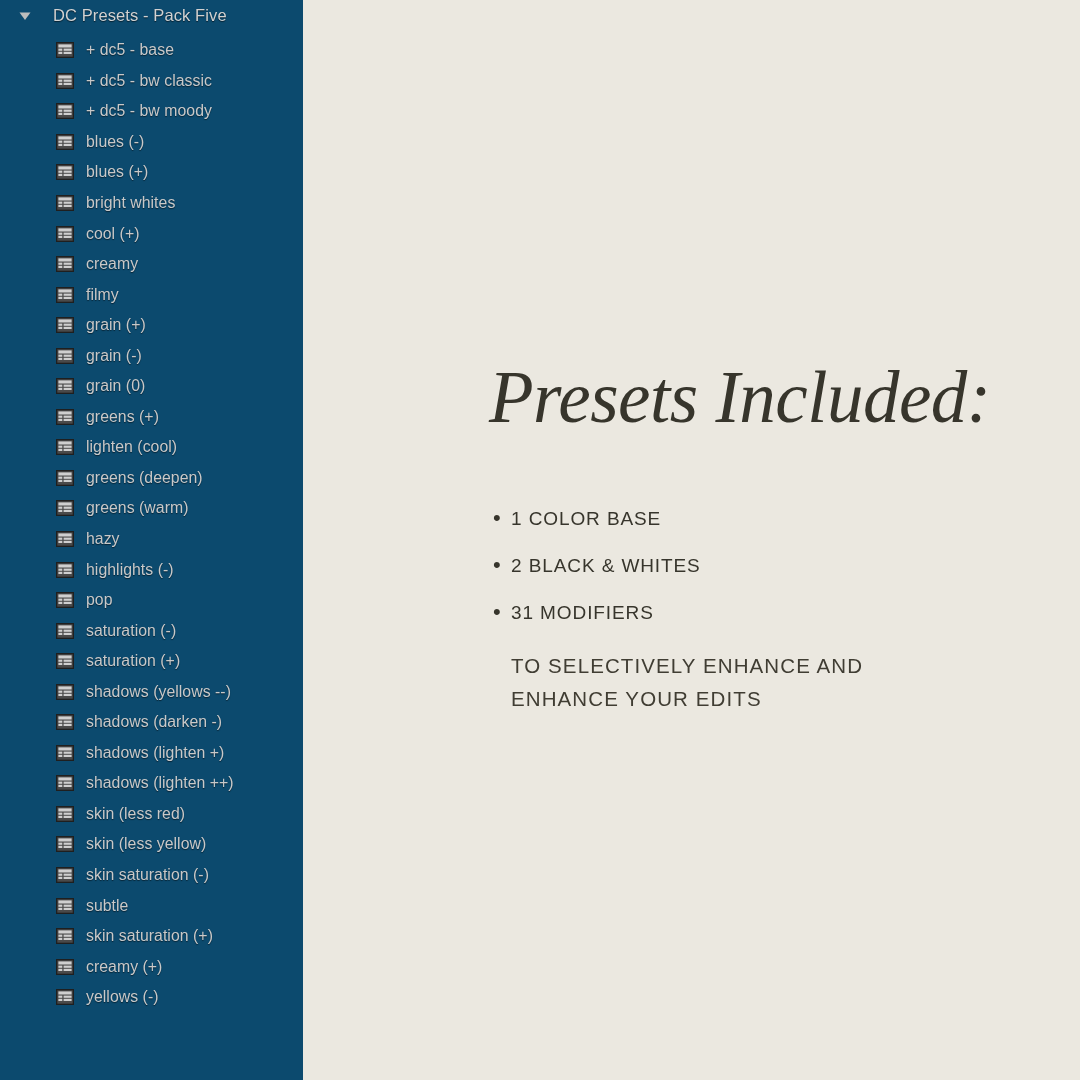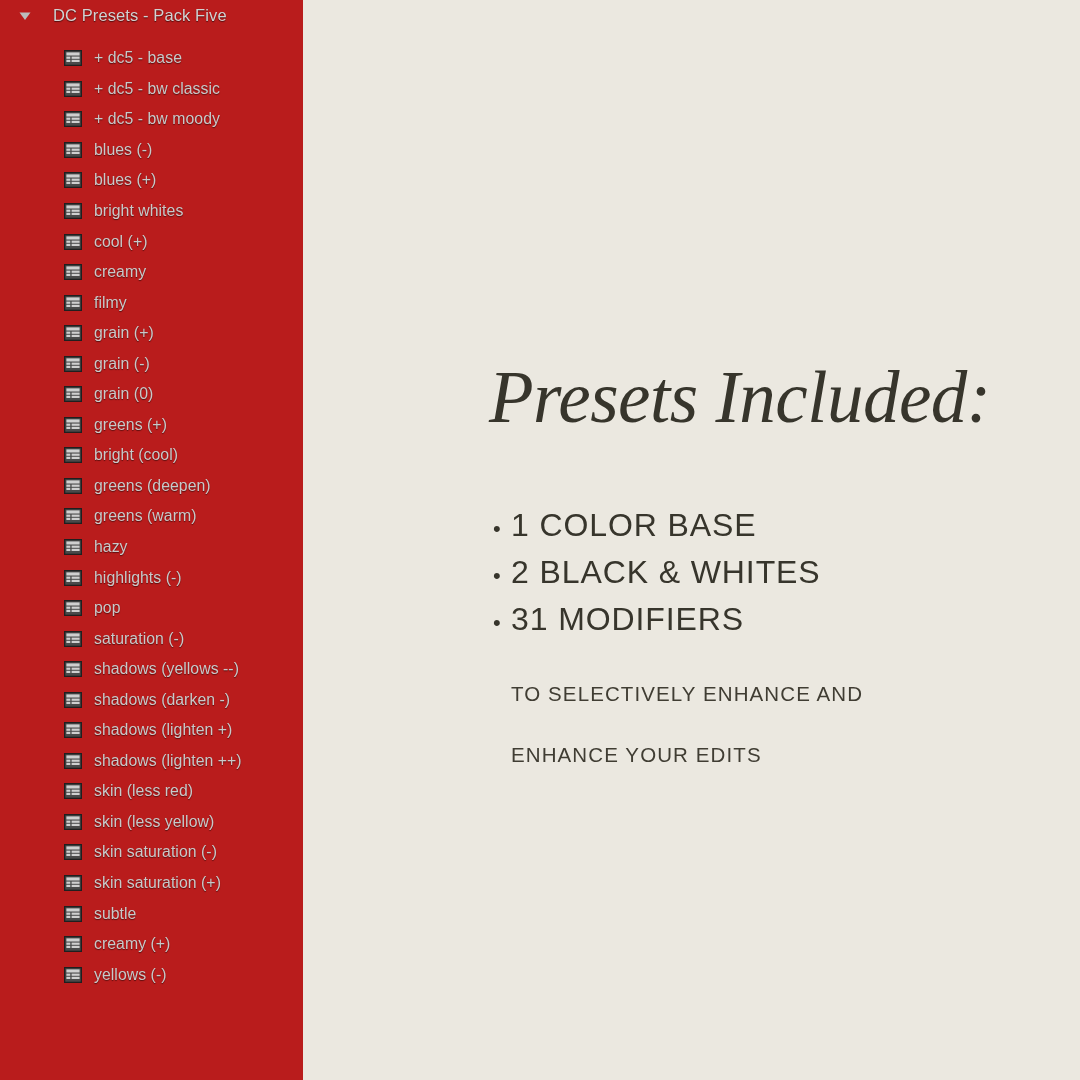--- a/index.html
+++ b/index.html
@@ -18,21 +18,21 @@
     width: 1080px;
     height: 1080px;
     display: flex;
   }
 
   
   #sidebar {
     position: relative;
     width: 303px;
     height: 1080px;
-    background: #b91c1c;
+    background: #0c4a6e;
     flex: 0 0 303px;
     overflow: hidden;
     text-align: right;
   }
 
   .group-header {
     position: relative;
     height: 31px;
     display: flex;
     align-items: center;
@@ -50,21 +50,21 @@
   .group-title {
     font-size: 16.5px;
     color: #d2d2d2;
     letter-spacing: 0.1px;
     text-shadow: 0 1px 1px rgba(0,0,0,0.55);
     white-space: nowrap;
   }
 
   .preset-list {
     padding: 0;
-    margin: 12px;
+    margin: 4px;
     list-style: none;
   }
   .preset-row {
     height: 30.55px;
     display: flex;
     align-items: center;
     padding-left: 52px;
     box-sizing: border-box;
   }
   .preset-icon {
@@ -120,37 +120,37 @@
   }
   .bullet-dot {
     width: 18px;
     flex: 0 0 18px;
     font-size: 22px;
     line-height: 1;
     color: #37352c;
     text-align: left;
   }
   .bullet-text {
-    font-size: 32px;
+    font-size: 19px;
     color: #37352c;
     letter-spacing: 0.9px;
     font-weight: 400;
     white-space: nowrap;
   }
 
   .subcaption {
     position: absolute;
     left: 208px;
     top: 649px;
     font-size: 20.5px;
     line-height: 33px;
     color: #403d33;
     letter-spacing: 1.1px;
   }
-  .subcaption div { white-space: nowrap; margin-top: 28px; }
+  .subcaption div { white-space: nowrap; }
 </style>
 </head>
 <body>
 
 <div id="app">
 
   <div id="sidebar">
 
     <div class="group-header">
       <span class="disclosure">
@@ -335,21 +335,21 @@
           <span class="preset-icon">
             <svg width="18" height="16" viewBox="0 0 18 16" aria-hidden="true">
               <rect x="0.5" y="0.5" width="17" height="15" fill="#4a4a4a" stroke="#1f1f1f" stroke-width="1.6"></rect>
               <rect x="2.4" y="2.4" width="13.2" height="3.1" fill="#cfcfcf"></rect>
               <rect x="2.4" y="6.6" width="3.9" height="2.2" fill="#cfcfcf"></rect>
               <rect x="7.6" y="6.6" width="8" height="2.2" fill="#cfcfcf"></rect>
               <rect x="2.4" y="9.8" width="3.9" height="2.2" fill="#cfcfcf"></rect>
               <rect x="7.6" y="9.8" width="8" height="2.2" fill="#cfcfcf"></rect>
             </svg>
           </span>
-          <span class="preset-label">bright (cool)</span>
+          <span class="preset-label">lighten (cool)</span>
         </li>
         <li class="preset-row">
           <span class="preset-icon">
             <svg width="18" height="16" viewBox="0 0 18 16" aria-hidden="true">
               <rect x="0.5" y="0.5" width="17" height="15" fill="#4a4a4a" stroke="#1f1f1f" stroke-width="1.6"></rect>
               <rect x="2.4" y="2.4" width="13.2" height="3.1" fill="#cfcfcf"></rect>
               <rect x="2.4" y="6.6" width="3.9" height="2.2" fill="#cfcfcf"></rect>
               <rect x="7.6" y="6.6" width="8" height="2.2" fill="#cfcfcf"></rect>
               <rect x="2.4" y="9.8" width="3.9" height="2.2" fill="#cfcfcf"></rect>
               <rect x="7.6" y="9.8" width="8" height="2.2" fill="#cfcfcf"></rect>
@@ -426,20 +426,33 @@
           <span class="preset-icon">
             <svg width="18" height="16" viewBox="0 0 18 16" aria-hidden="true">
               <rect x="0.5" y="0.5" width="17" height="15" fill="#4a4a4a" stroke="#1f1f1f" stroke-width="1.6"></rect>
               <rect x="2.4" y="2.4" width="13.2" height="3.1" fill="#cfcfcf"></rect>
               <rect x="2.4" y="6.6" width="3.9" height="2.2" fill="#cfcfcf"></rect>
               <rect x="7.6" y="6.6" width="8" height="2.2" fill="#cfcfcf"></rect>
               <rect x="2.4" y="9.8" width="3.9" height="2.2" fill="#cfcfcf"></rect>
               <rect x="7.6" y="9.8" width="8" height="2.2" fill="#cfcfcf"></rect>
             </svg>
           </span>
+          <span class="preset-label">saturation (+)</span>
+        </li>
+        <li class="preset-row">
+          <span class="preset-icon">
+            <svg width="18" height="16" viewBox="0 0 18 16" aria-hidden="true">
+              <rect x="0.5" y="0.5" width="17" height="15" fill="#4a4a4a" stroke="#1f1f1f" stroke-width="1.6"></rect>
+              <rect x="2.4" y="2.4" width="13.2" height="3.1" fill="#cfcfcf"></rect>
+              <rect x="2.4" y="6.6" width="3.9" height="2.2" fill="#cfcfcf"></rect>
+              <rect x="7.6" y="6.6" width="8" height="2.2" fill="#cfcfcf"></rect>
+              <rect x="2.4" y="9.8" width="3.9" height="2.2" fill="#cfcfcf"></rect>
+              <rect x="7.6" y="9.8" width="8" height="2.2" fill="#cfcfcf"></rect>
+            </svg>
+          </span>
           <span class="preset-label">shadows (yellows --)</span>
         </li>
         <li class="preset-row">
           <span class="preset-icon">
             <svg width="18" height="16" viewBox="0 0 18 16" aria-hidden="true">
               <rect x="0.5" y="0.5" width="17" height="15" fill="#4a4a4a" stroke="#1f1f1f" stroke-width="1.6"></rect>
               <rect x="2.4" y="2.4" width="13.2" height="3.1" fill="#cfcfcf"></rect>
               <rect x="2.4" y="6.6" width="3.9" height="2.2" fill="#cfcfcf"></rect>
               <rect x="7.6" y="6.6" width="8" height="2.2" fill="#cfcfcf"></rect>
               <rect x="2.4" y="9.8" width="3.9" height="2.2" fill="#cfcfcf"></rect>
@@ -517,34 +530,34 @@
           <span class="preset-icon">
             <svg width="18" height="16" viewBox="0 0 18 16" aria-hidden="true">
               <rect x="0.5" y="0.5" width="17" height="15" fill="#4a4a4a" stroke="#1f1f1f" stroke-width="1.6"></rect>
               <rect x="2.4" y="2.4" width="13.2" height="3.1" fill="#cfcfcf"></rect>
               <rect x="2.4" y="6.6" width="3.9" height="2.2" fill="#cfcfcf"></rect>
               <rect x="7.6" y="6.6" width="8" height="2.2" fill="#cfcfcf"></rect>
               <rect x="2.4" y="9.8" width="3.9" height="2.2" fill="#cfcfcf"></rect>
               <rect x="7.6" y="9.8" width="8" height="2.2" fill="#cfcfcf"></rect>
             </svg>
           </span>
+          <span class="preset-label">subtle</span>
+        </li>
+        <li class="preset-row">
+          <span class="preset-icon">
+            <svg width="18" height="16" viewBox="0 0 18 16" aria-hidden="true">
+              <rect x="0.5" y="0.5" width="17" height="15" fill="#4a4a4a" stroke="#1f1f1f" stroke-width="1.6"></rect>
+              <rect x="2.4" y="2.4" width="13.2" height="3.1" fill="#cfcfcf"></rect>
+              <rect x="2.4" y="6.6" width="3.9" height="2.2" fill="#cfcfcf"></rect>
+              <rect x="7.6" y="6.6" width="8" height="2.2" fill="#cfcfcf"></rect>
+              <rect x="2.4" y="9.8" width="3.9" height="2.2" fill="#cfcfcf"></rect>
+              <rect x="7.6" y="9.8" width="8" height="2.2" fill="#cfcfcf"></rect>
+            </svg>
+          </span>
           <span class="preset-label">skin saturation (+)</span>
-        </li>
-        <li class="preset-row">
-          <span class="preset-icon">
-            <svg width="18" height="16" viewBox="0 0 18 16" aria-hidden="true">
-              <rect x="0.5" y="0.5" width="17" height="15" fill="#4a4a4a" stroke="#1f1f1f" stroke-width="1.6"></rect>
-              <rect x="2.4" y="2.4" width="13.2" height="3.1" fill="#cfcfcf"></rect>
-              <rect x="2.4" y="6.6" width="3.9" height="2.2" fill="#cfcfcf"></rect>
-              <rect x="7.6" y="6.6" width="8" height="2.2" fill="#cfcfcf"></rect>
-              <rect x="2.4" y="9.8" width="3.9" height="2.2" fill="#cfcfcf"></rect>
-              <rect x="7.6" y="9.8" width="8" height="2.2" fill="#cfcfcf"></rect>
-            </svg>
-          </span>
-          <span class="preset-label">subtle</span>
         </li>
         <li class="preset-row">
           <span class="preset-icon">
             <svg width="18" height="16" viewBox="0 0 18 16" aria-hidden="true">
               <rect x="0.5" y="0.5" width="17" height="15" fill="#4a4a4a" stroke="#1f1f1f" stroke-width="1.6"></rect>
               <rect x="2.4" y="2.4" width="13.2" height="3.1" fill="#cfcfcf"></rect>
               <rect x="2.4" y="6.6" width="3.9" height="2.2" fill="#cfcfcf"></rect>
               <rect x="7.6" y="6.6" width="8" height="2.2" fill="#cfcfcf"></rect>
               <rect x="2.4" y="9.8" width="3.9" height="2.2" fill="#cfcfcf"></rect>
               <rect x="7.6" y="9.8" width="8" height="2.2" fill="#cfcfcf"></rect>

